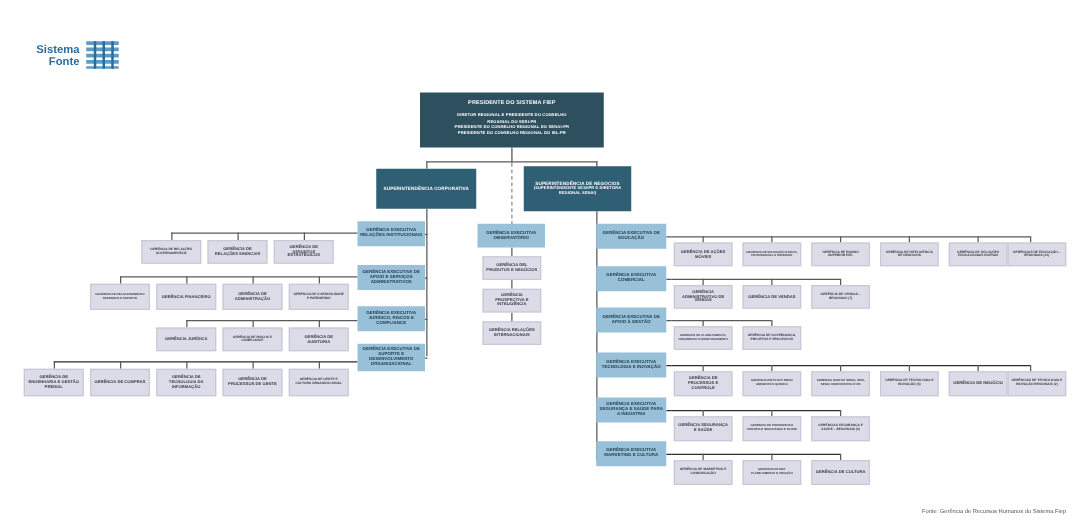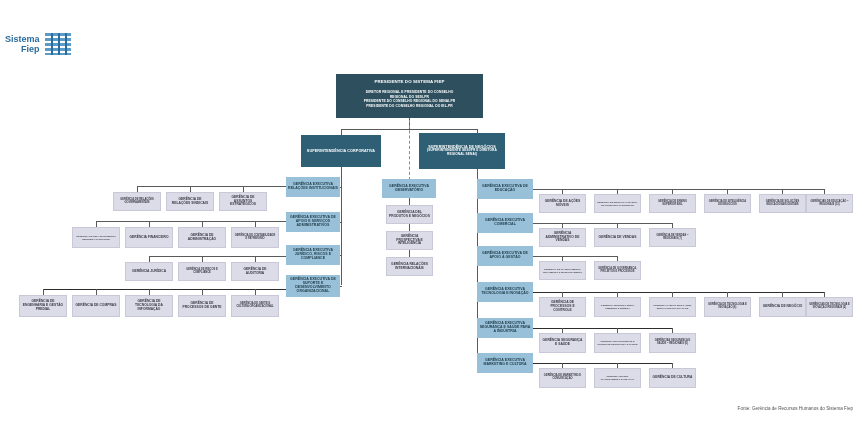--- a/index.html
+++ b/index.html
@@ -17,21 +17,21 @@
   }
   #canvas {
     position: relative;
     width: 867px;
     height: 423px;
   }
 
   
   #logo {
     position: absolute;
-    left: 5px;
+    left: 29px;
     top: 33px;
     display: flex;
     align-items: center;
     gap: 5px;
   }
   #logo .logo-text {
     font-size: 9px;
     font-weight: bold;
     color: #2a6c9e;
     line-height: 1.15;
@@ -156,21 +156,21 @@
   }
 </style>
 </head>
 <body>
 
 <div id="canvas">
 
   <div id="logo">
     <div class="logo-text">
       <div>Sistema</div>
-      <div>Fiep</div>
+      <div>Fonte</div>
     </div>
     <div class="logo-mark">
       <i></i>
         <i></i>
         <i></i>
         <i></i>
         <i></i>
       <b></b>
         <b></b>
         <b></b>

